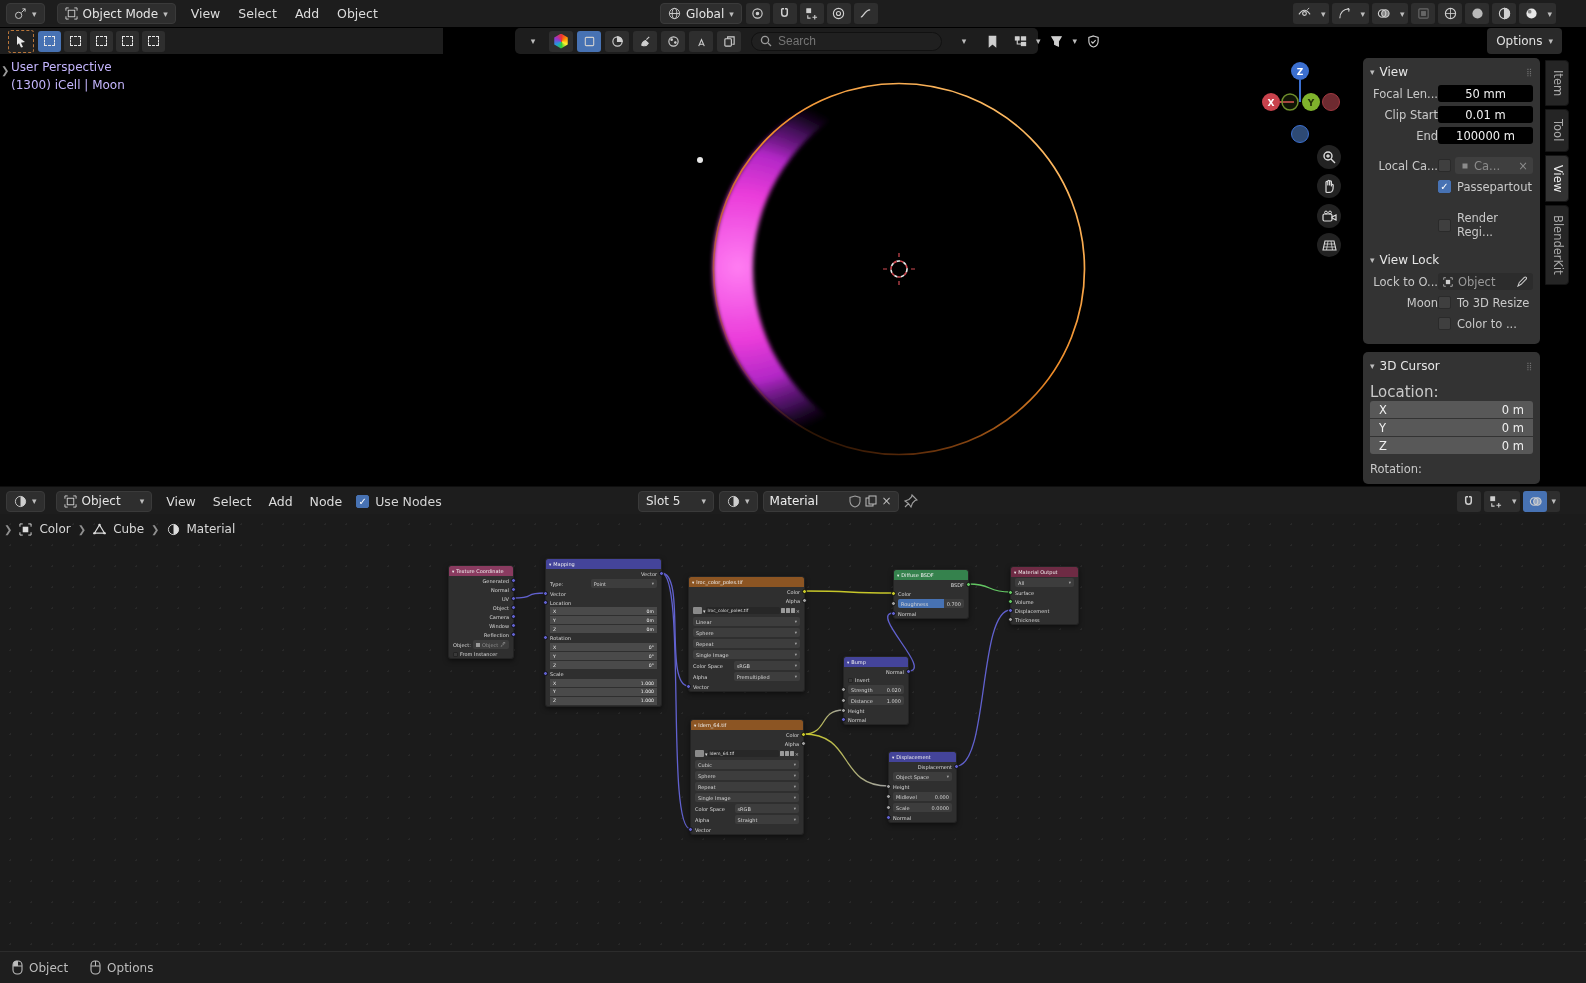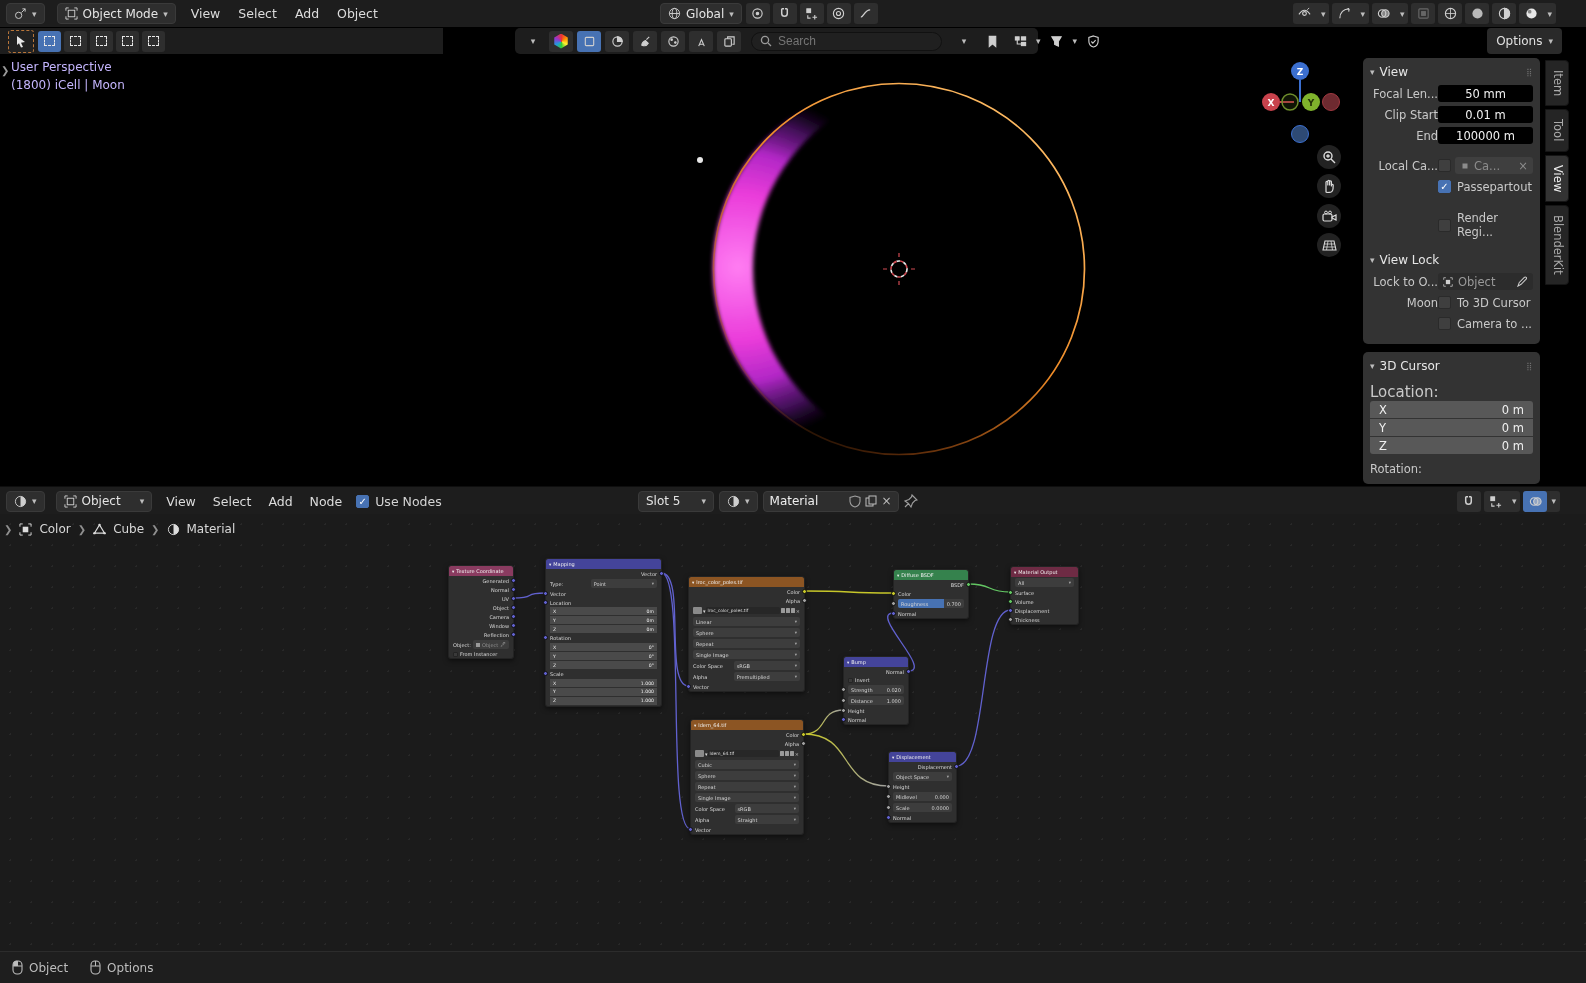--- a/index.html
+++ b/index.html
@@ -403,21 +403,21 @@
         <circle cx="1290" cy="75" r="8" fill="rgba(60,80,20,.25)" stroke="#6f8f2c" stroke-width="1.5"></circle>
         <circle cx="1311" cy="75" r="9" fill="#7fb32c"></circle>
           <text x="1311" y="78.5" text-anchor="middle" fill="#243208">Y</text>
         <circle cx="1331" cy="75" r="8.5" fill="#6e2a30" stroke="#a03840" stroke-width="1"></circle>
         <circle cx="1300" cy="107" r="8.5" fill="#2e4a74" stroke="#3b6fd0" stroke-width="1"></circle>
       </g>
     </svg>
 
     <span class="panel-arrow">❯</span>
     <div class="vp-txt" style="left:11px;top:33px">User Perspective</div>
-    <div class="vp-txt" style="left:11px;top:51px">(1800) iCell | Moon</div>
+    <div class="vp-txt" style="left:11px;top:51px">(1300) iCell | Moon</div>
 
     <div class="navtool" style="left:1317px;top:118px">
       <svg width="14" height="14" viewBox="0 0 14 14">
           <circle cx="6" cy="6" r="4" fill="none" stroke="#ddd" stroke-width="1.4"></circle>
           <path d="M9 9l4 4M4.2 6h3.6M6 4.2v3.6" stroke="#ddd" stroke-width="1.4"></path>
         </svg>
     </div>
     <div class="navtool" style="left:1317px;top:147px">
       <svg width="14" height="14" viewBox="0 0 14 14">
           <path d="M4 13V6M4 6V3.2a.9.9 0 011.8 0V6M5.8 6V2.2a.9.9 0 011.8 0V6M7.6 6V2.8a.9.9 0 011.8 0V7M9.4 7v-.8a.9.9 0 011.8.2L11 10a4 4 0 01-4 3.4A3.5 3.5 0 014 13" fill="none" stroke="#ddd" stroke-width="1.2" stroke-linecap="round"></path>
@@ -493,26 +493,26 @@
               </svg>
             <span>Object</span>
             <svg style="margin-left:auto" width="11" height="11" viewBox="0 0 12 12">
                 <path d="M1 11l1.5-4L8 1.5a1.4 1.4 0 012 2L4.5 9z" fill="none" stroke="#cfcfcf" stroke-width="1.1"></path>
               </svg>
           </div>
           </div>
         <div class="srow">
             <span class="slabel">Moon</span>
           <span class="cb" style="margin-right:6px"></span>
-          <span style="font-size:11.5px;color:#c9c9c9">To 3D Cursor</span>
+          <span style="font-size:11.5px;color:#c9c9c9">To 3D Resize</span>
           </div>
         <div class="srow">
             <span class="slabel"></span>
           <span class="cb" style="margin-right:6px"></span>
-          <span style="font-size:11.5px;color:#c9c9c9">Camera to ...</span>
+          <span style="font-size:11.5px;color:#c9c9c9">Color to ...</span>
           </div>
       </div>
 
       <div class="spanel">
         <div class="sphead">
           <span class="chev">▾</span>
           <span>3D Cursor</span>
           <span class="grip">⣿</span>
         </div>
         <div style="font-size:15px;color:#c9c9c9;padding:4px 0 0">Location:</div>

